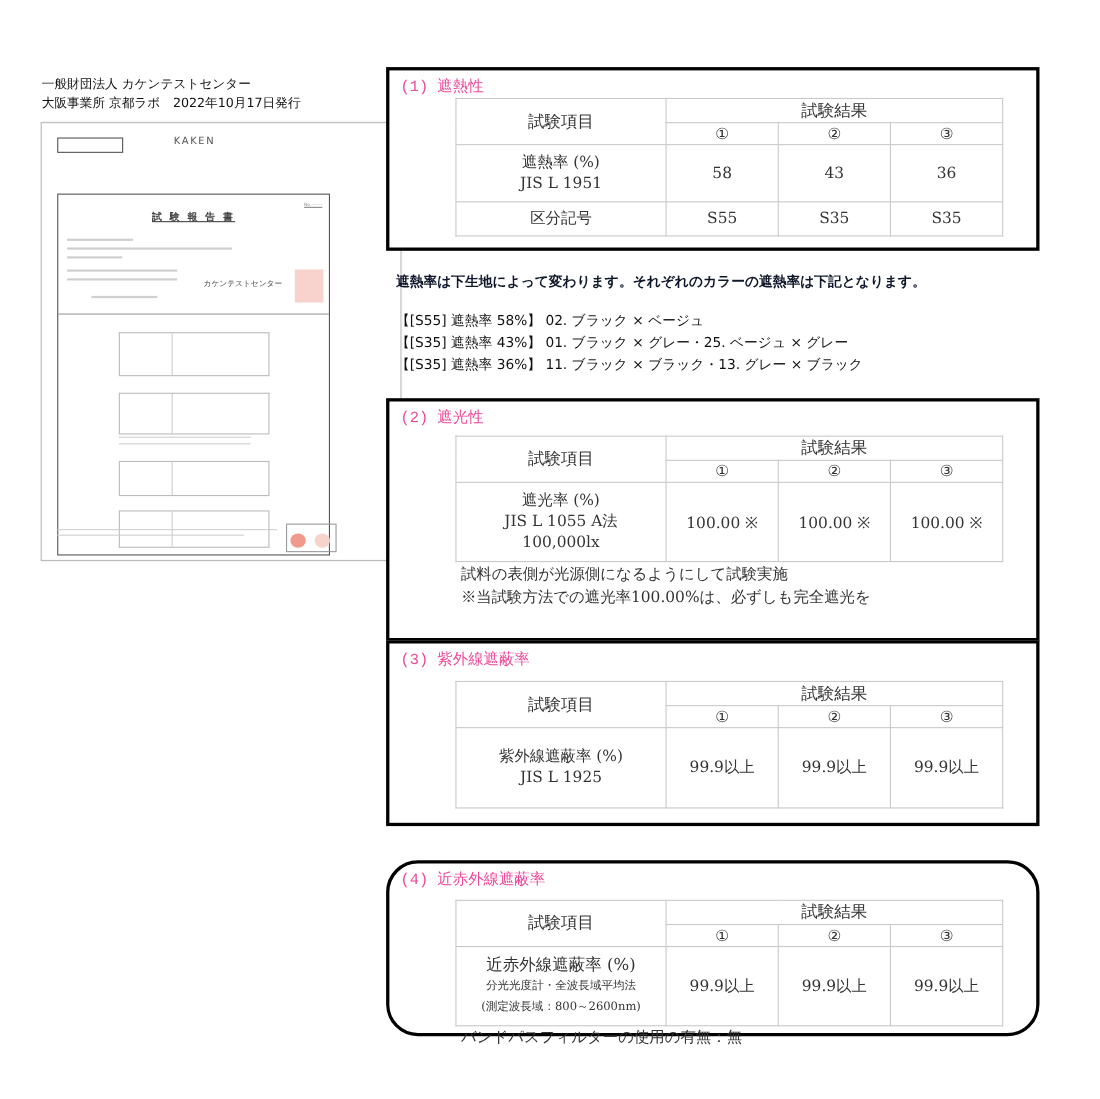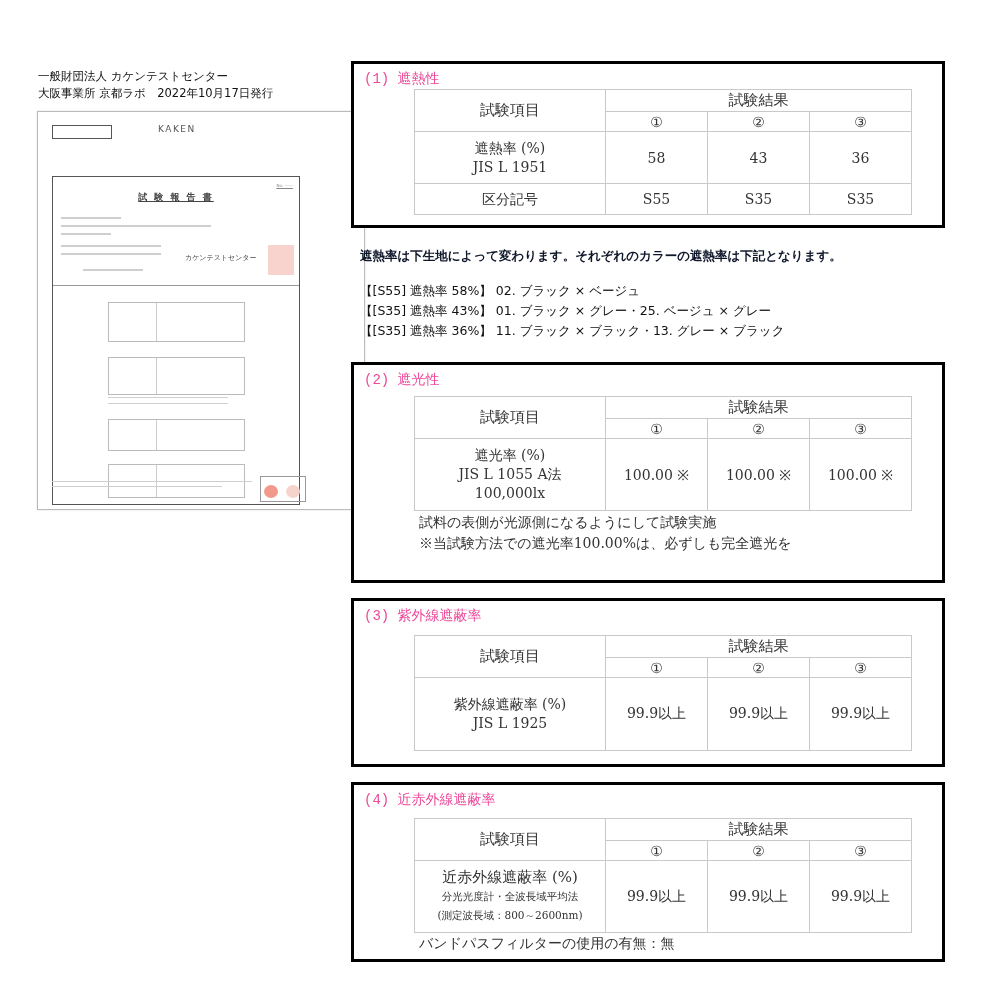--- a/index.html
+++ b/index.html
@@ -143,21 +143,21 @@
       <td class="val">100.00 ※</td>
     </tr>
   </tbody>
     </table>
   <div class="note" style="left:65px;top:147px;">
     <div>試料の表側が光源側になるようにして試験実施</div>
     <div>※当試験方法での遮光率100.00%は、必ずしも完全遮光を</div>
   </div>
 </div>
 
-<div class="box" style="top:598px;height:169px;">
+<div class="box" style="top:582px;height:169px;">
   <div class="sect">(3) 紫外線遮蔽率</div>
   <table style="left:60px;top:34px;width:498px;">
     <tbody>
         <tr style="height:22px;">
       <td rowspan="2" class="hd" style="width:190px;">試験項目</td>
       <td colspan="3" class="hd">試験結果</td>
     </tr>
     <tr style="height:20px;">
       <td class="num">①</td>
       <td class="num">②</td>
@@ -169,21 +169,21 @@
         <div>JIS L 1925</div>
       </td>
       <td class="val">99.9以上</td>
       <td class="val">99.9以上</td>
       <td class="val">99.9以上</td>
     </tr>
   </tbody>
     </table>
 </div>
 
-<div class="box" style="top:782px;height:180px;">
+<div class="box" style="top:782px;height:160px;border-radius:29px;">
   <div class="sect">(4) 近赤外線遮蔽率</div>
   <table style="left:60px;top:33px;width:498px;">
     <tbody>
         <tr style="height:22px;">
       <td rowspan="2" class="hd" style="width:190px;">試験項目</td>
       <td colspan="3" class="hd">試験結果</td>
     </tr>
     <tr style="height:20px;">
       <td class="num">①</td>
       <td class="num">②</td>

